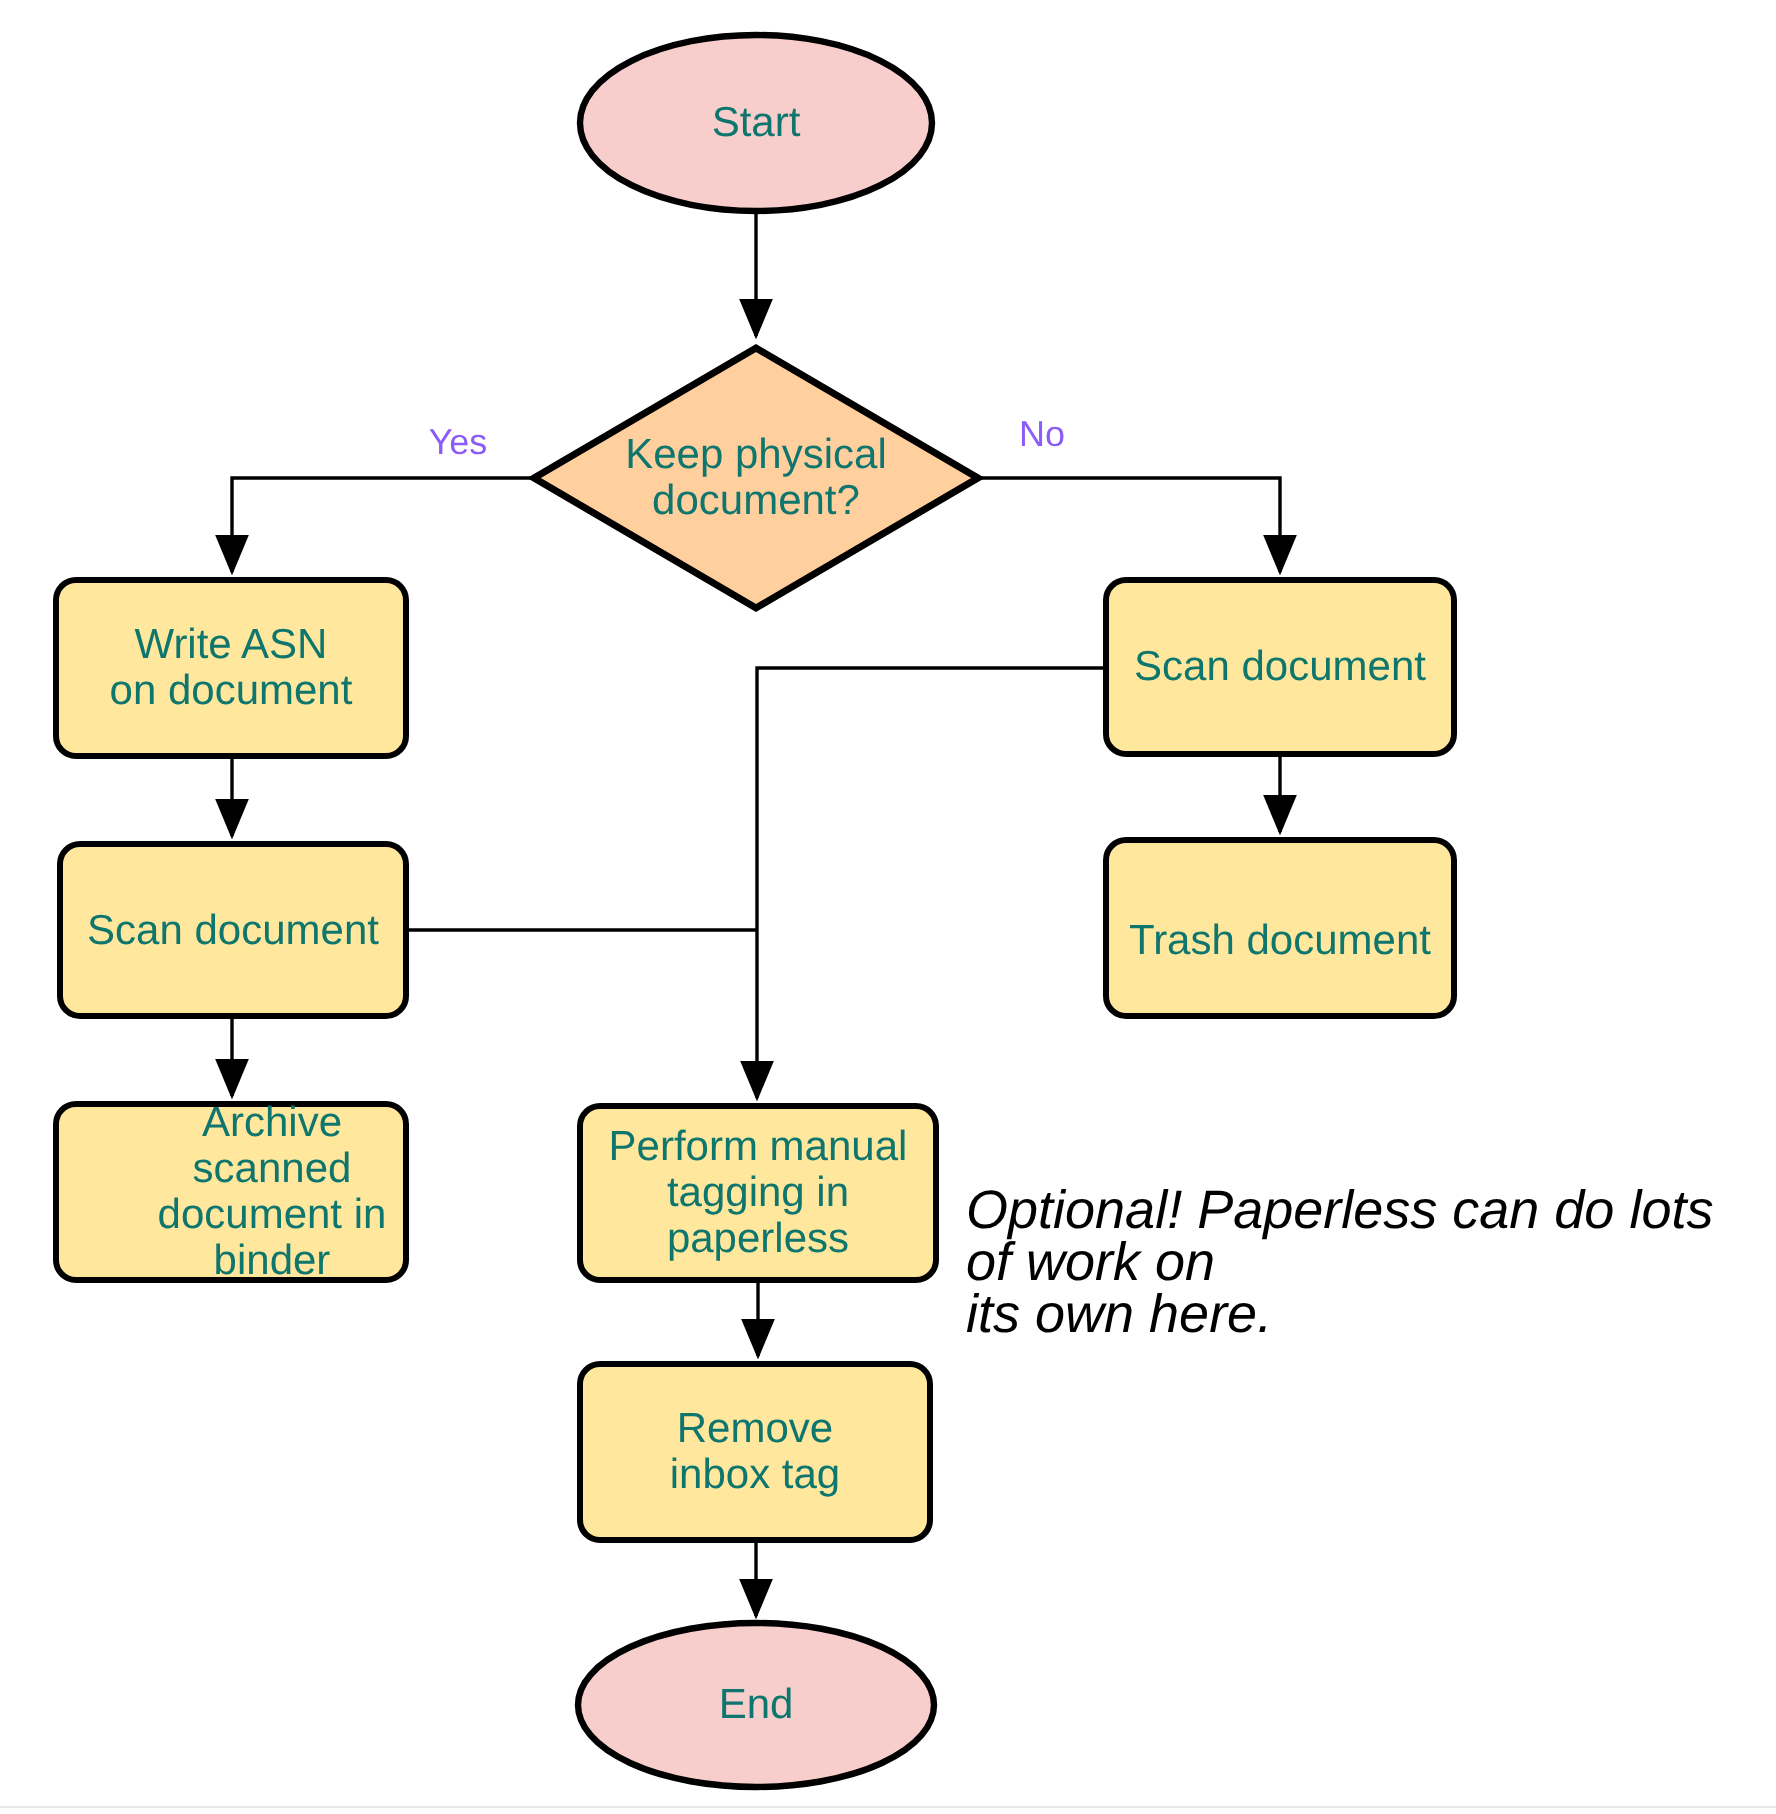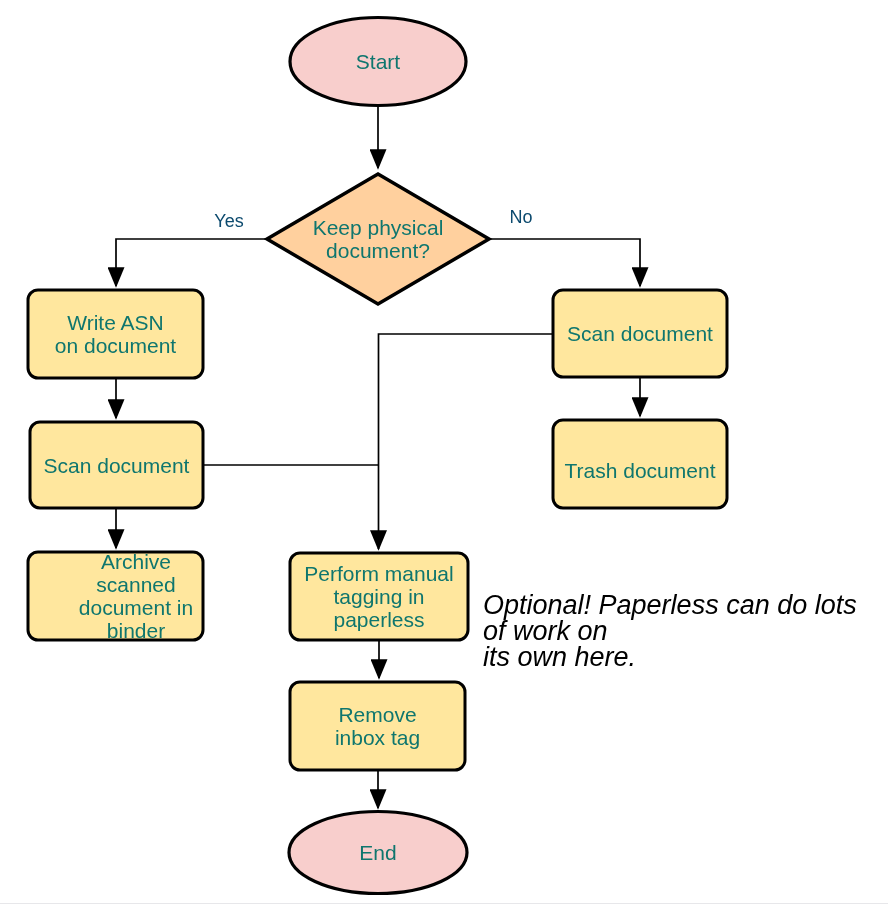--- a/index.html
+++ b/index.html
@@ -40,21 +40,21 @@
   .lbl-scan-right{ left: 553px; top: 290px; width: 174px; height: 87px; }
   .lbl-trash    { left: 553px; top: 420px; width: 174px; height: 100px; }
   .lbl-perform  { left: 290px; top: 553px; width: 178px; height: 87px; }
   .lbl-remove   { left: 290px; top: 682px; width: 175px; height: 88px; }
   .lbl-end      { left: 289px; top: 812px; width: 178px; height: 81px; }
   .edge-label {
     position: absolute;
     transform: translate(-50%, -50%);
     font-size: 18px;
     line-height: 20px;
-    color: #0c4a6e;
+    color: #8b5cf6;
     white-space: nowrap;
     pointer-events: none;
   }
   .edge-label-yes { left: 229px; top: 221px; }
   .edge-label-no  { left: 521px; top: 217px; }
   .note {
     position: absolute;
     left: 483px;
     top: 592px;
     width: 402px;

